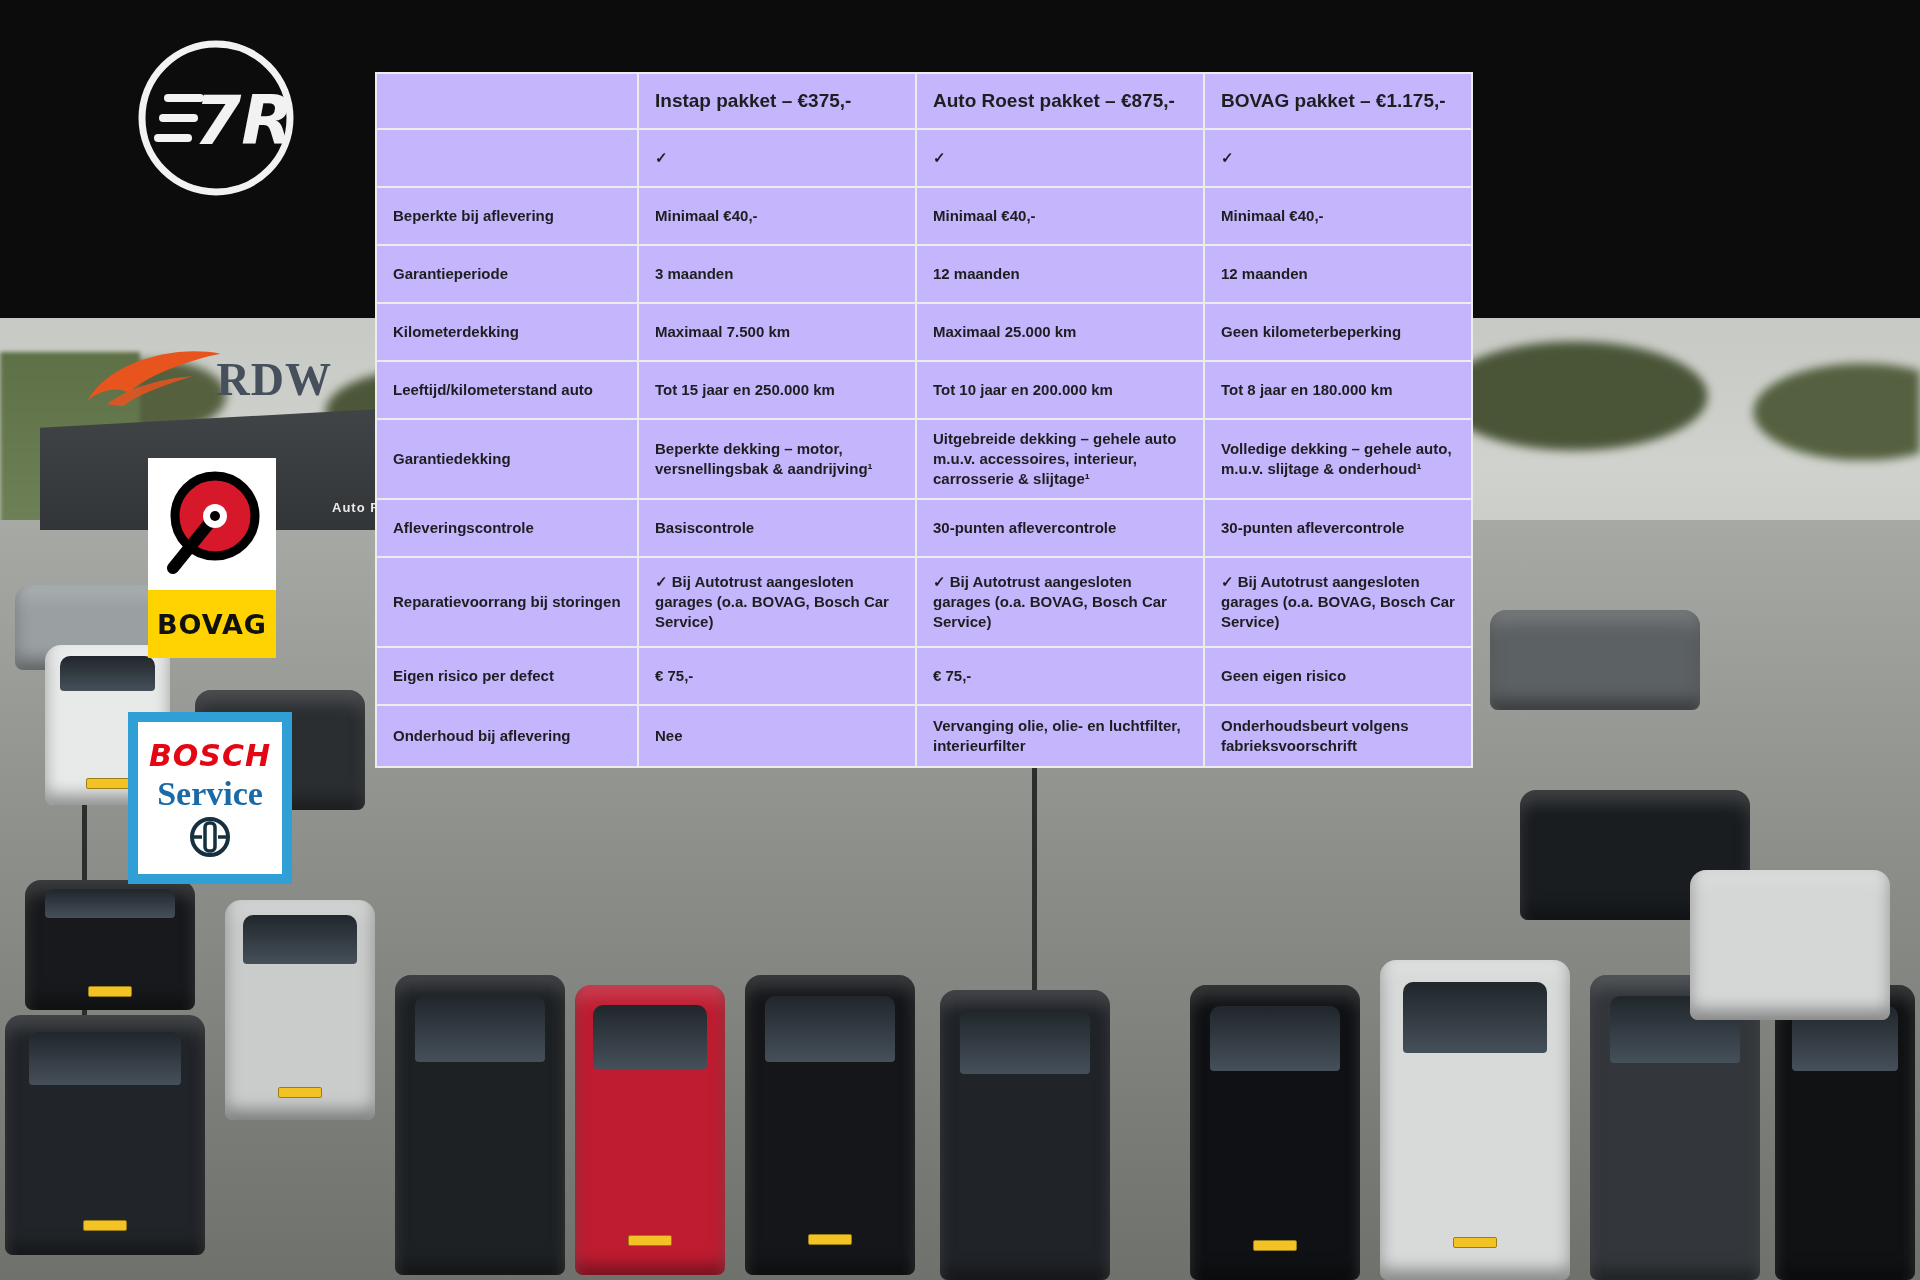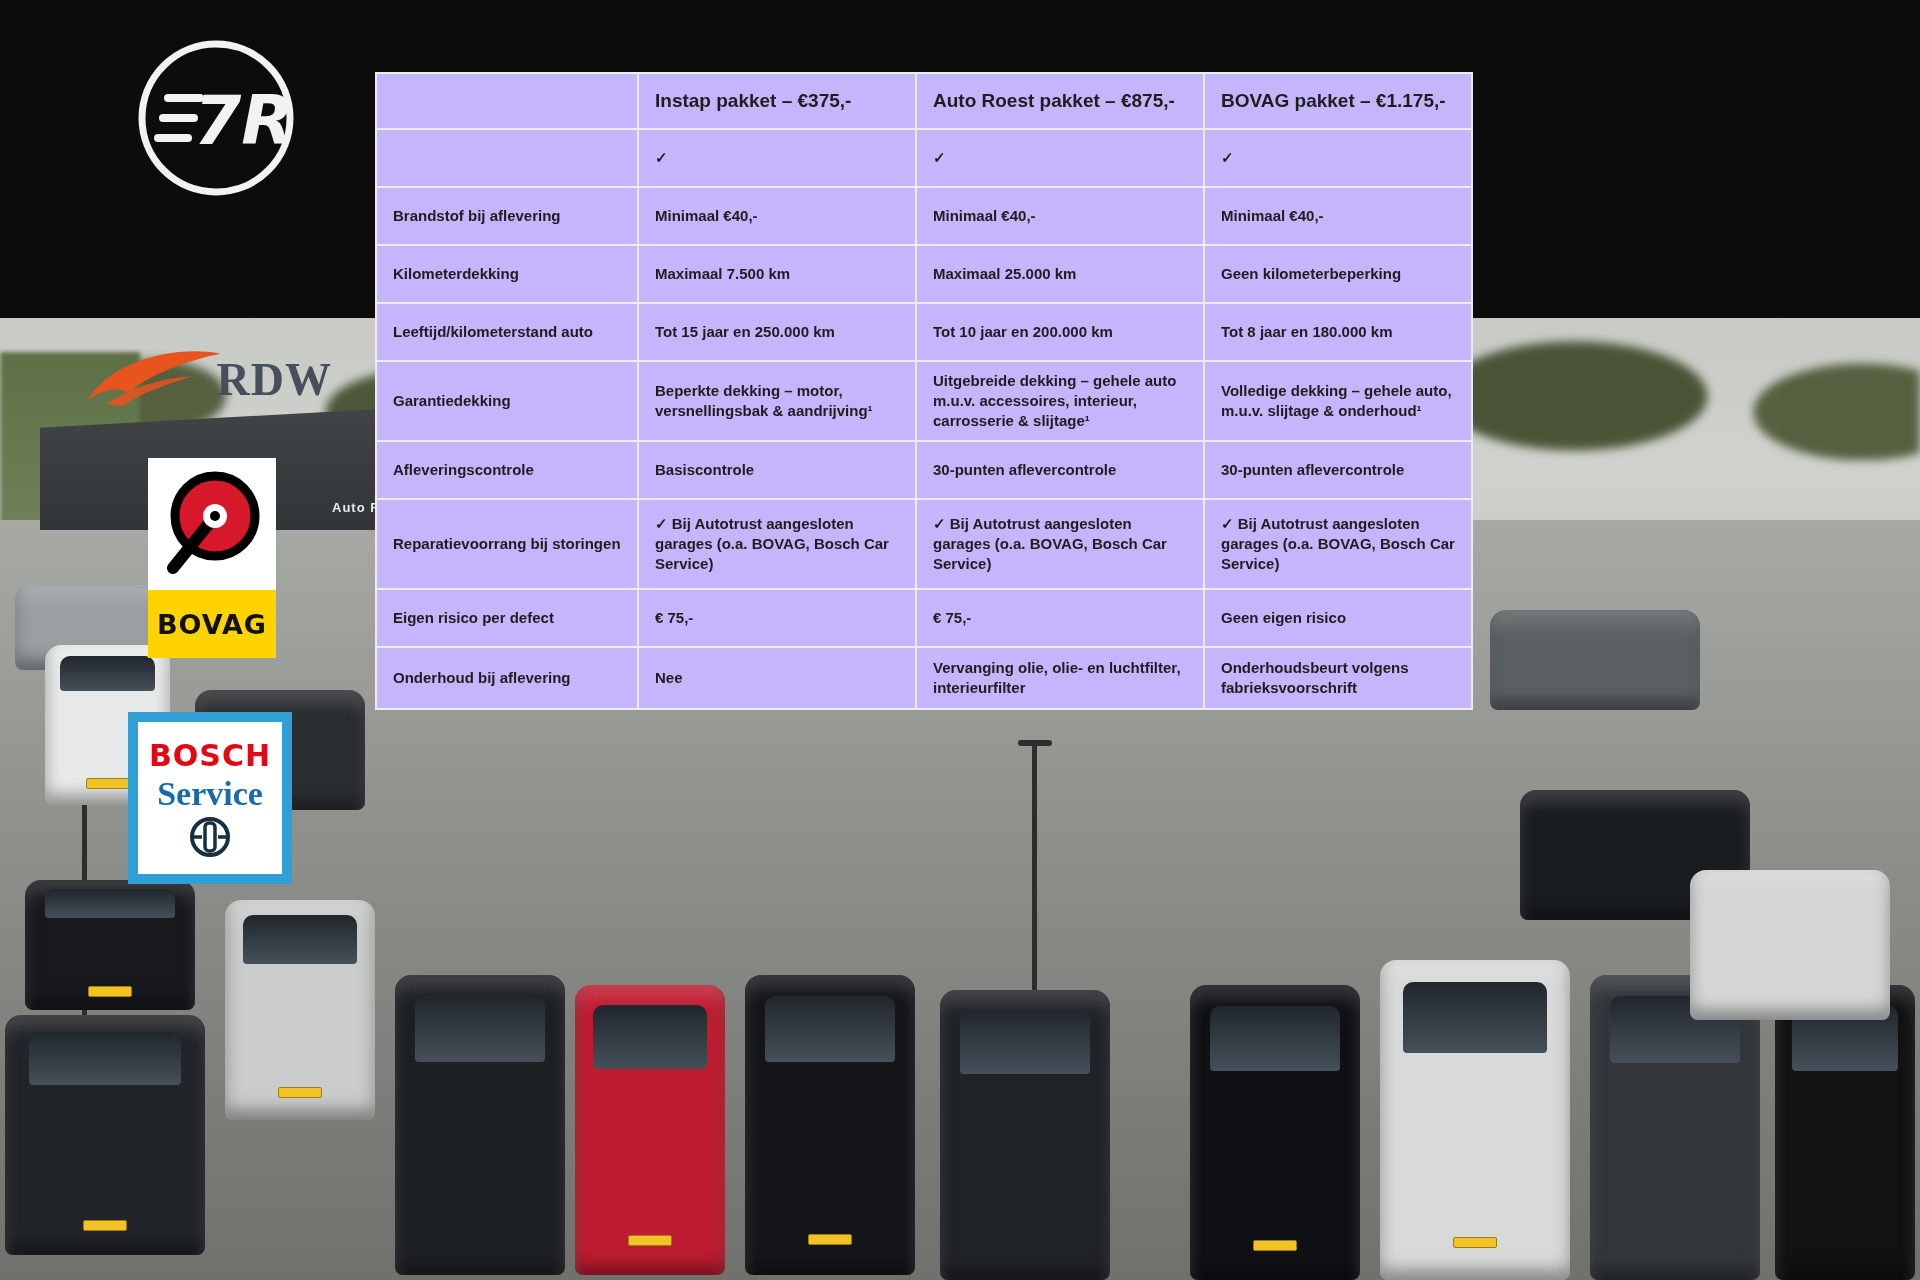--- a/index.html
+++ b/index.html
@@ -55,21 +55,21 @@
            display:flex; flex-direction:column; overflow:hidden; }
   .bovag-top { background:#ffffff; height:132px; display:flex; align-items:center; justify-content:center; }
   .bovag-band { background:#ffd300; height:68px; display:flex; align-items:center; justify-content:center; }
   .bovag-word { font-weight:bold; font-size:27px; color:#111; letter-spacing:1px;
                 font-family:"DejaVu Sans", sans-serif; }
   .bosch { position:absolute; left:128px; top:712px; width:164px; height:172px; z-index:4;
            background:#2f9fd6; padding:10px; }
   .bosch-inner { background:#ffffff; width:100%; height:100%; display:flex; flex-direction:column;
                  align-items:center; justify-content:center; gap:2px; }
   .bosch-word { color:#e30613; font-weight:bold; font-size:30px; letter-spacing:1px;
-                font-family:"DejaVu Sans", sans-serif; }
+                font-family:"DejaVu Sans", sans-serif;font-style:italic; }
   .bosch-service { color:#1b6aa8; font-weight:bold; font-size:34px;
                    font-family:Liberation Serif, serif; }
 
   
   .pkg-table { position:absolute; left:375px; top:72px; width:1096px; z-index:5;
                border-collapse:collapse; table-layout:fixed; background:#c4b5fd; }
   .pkg-table th, .pkg-table td { border:2px solid #ececec; padding:6px 16px;
                vertical-align:middle; text-align:left; font-weight:bold;
                color:#1e1e20; font-size:15px; line-height:1.35; }
   .pkg-table th { font-size:19px; }
@@ -202,24 +202,30 @@
       <th>Auto Roest pakket – €875,-</th>
       <th>BOVAG pakket – €1.175,-</th>
     </tr>
     <tr class="rh-58">
       <td></td>
       <td>✓</td>
       <td>✓</td>
       <td>✓</td>
     </tr>
     <tr class="rh-58">
-      <td>Brandstof bij aflevering</td>
+      <td>Beperkte bij aflevering</td>
       <td>Minimaal €40,-</td>
       <td>Minimaal €40,-</td>
       <td>Minimaal €40,-</td>
+    </tr>
+    <tr class="rh-58">
+      <td>Garantieperiode</td>
+      <td>3 maanden</td>
+      <td>12 maanden</td>
+      <td>12 maanden</td>
     </tr>
     <tr class="rh-58">
       <td>Kilometerdekking</td>
       <td>Maximaal 7.500 km</td>
       <td>Maximaal 25.000 km</td>
       <td>Geen kilometerbeperking</td>
     </tr>
     <tr class="rh-58">
       <td>Leeftijd/kilometerstand auto</td>
       <td>Tot 15 jaar en 250.000 km</td>

